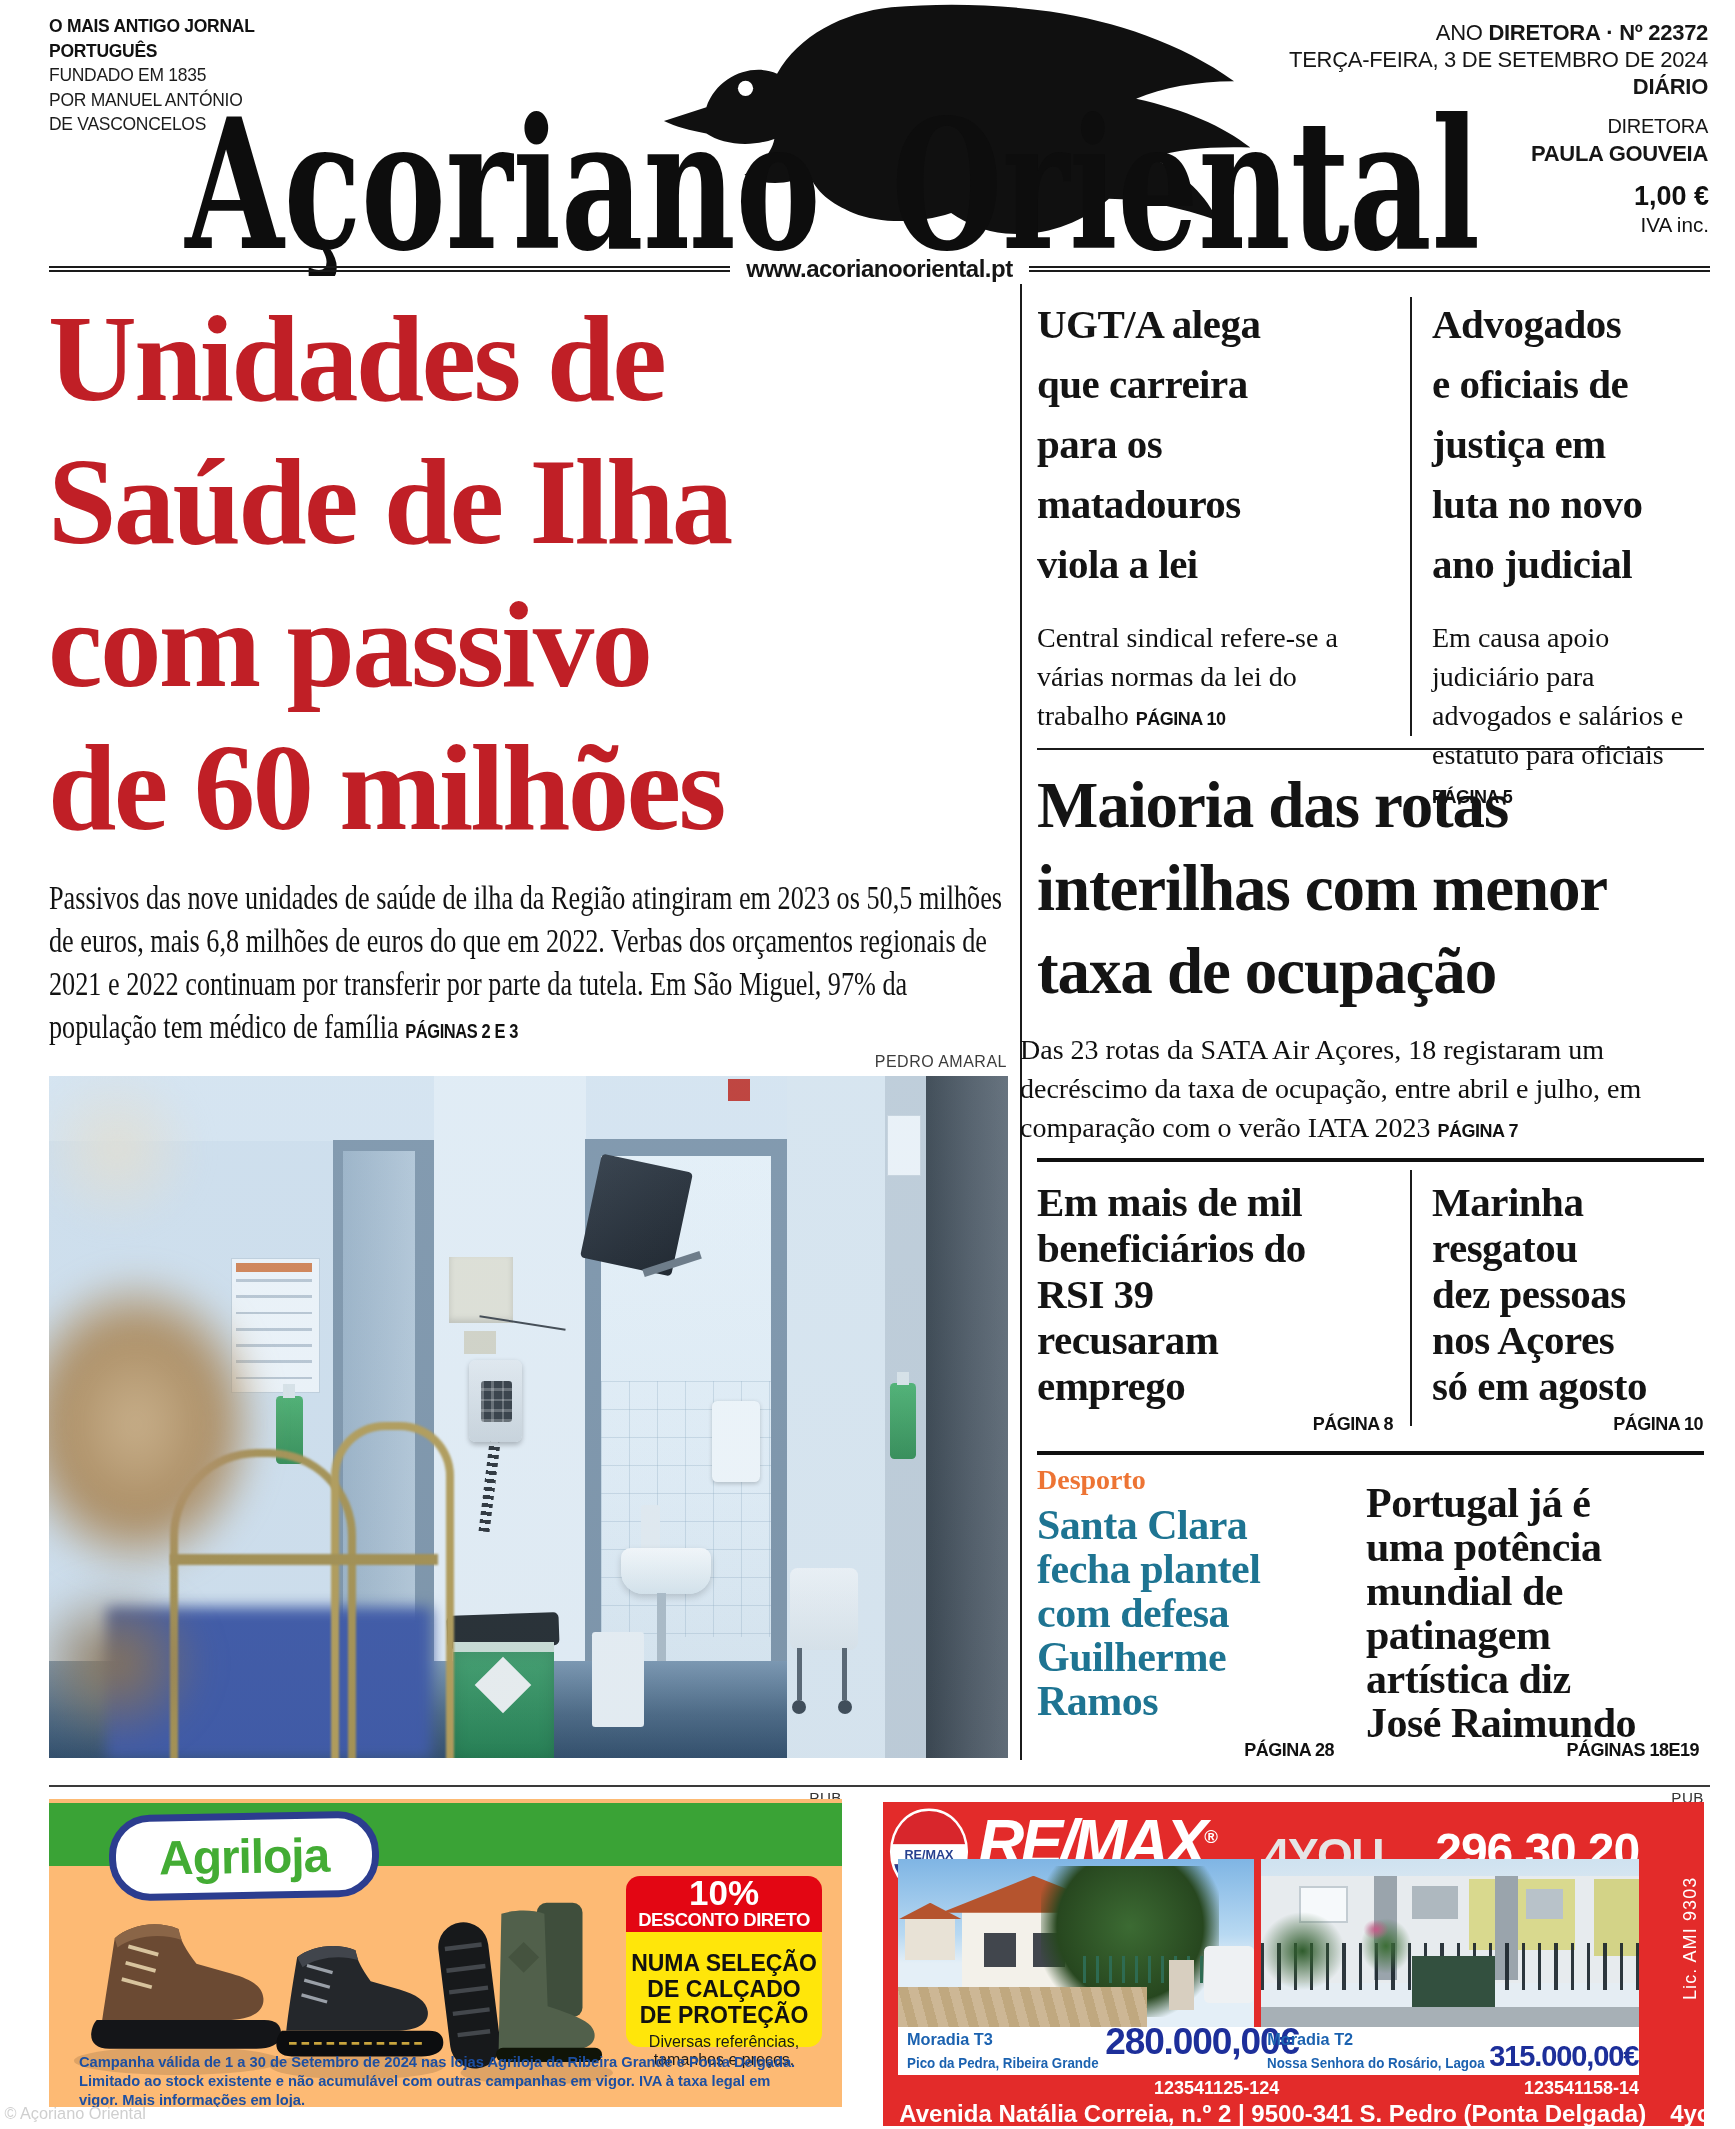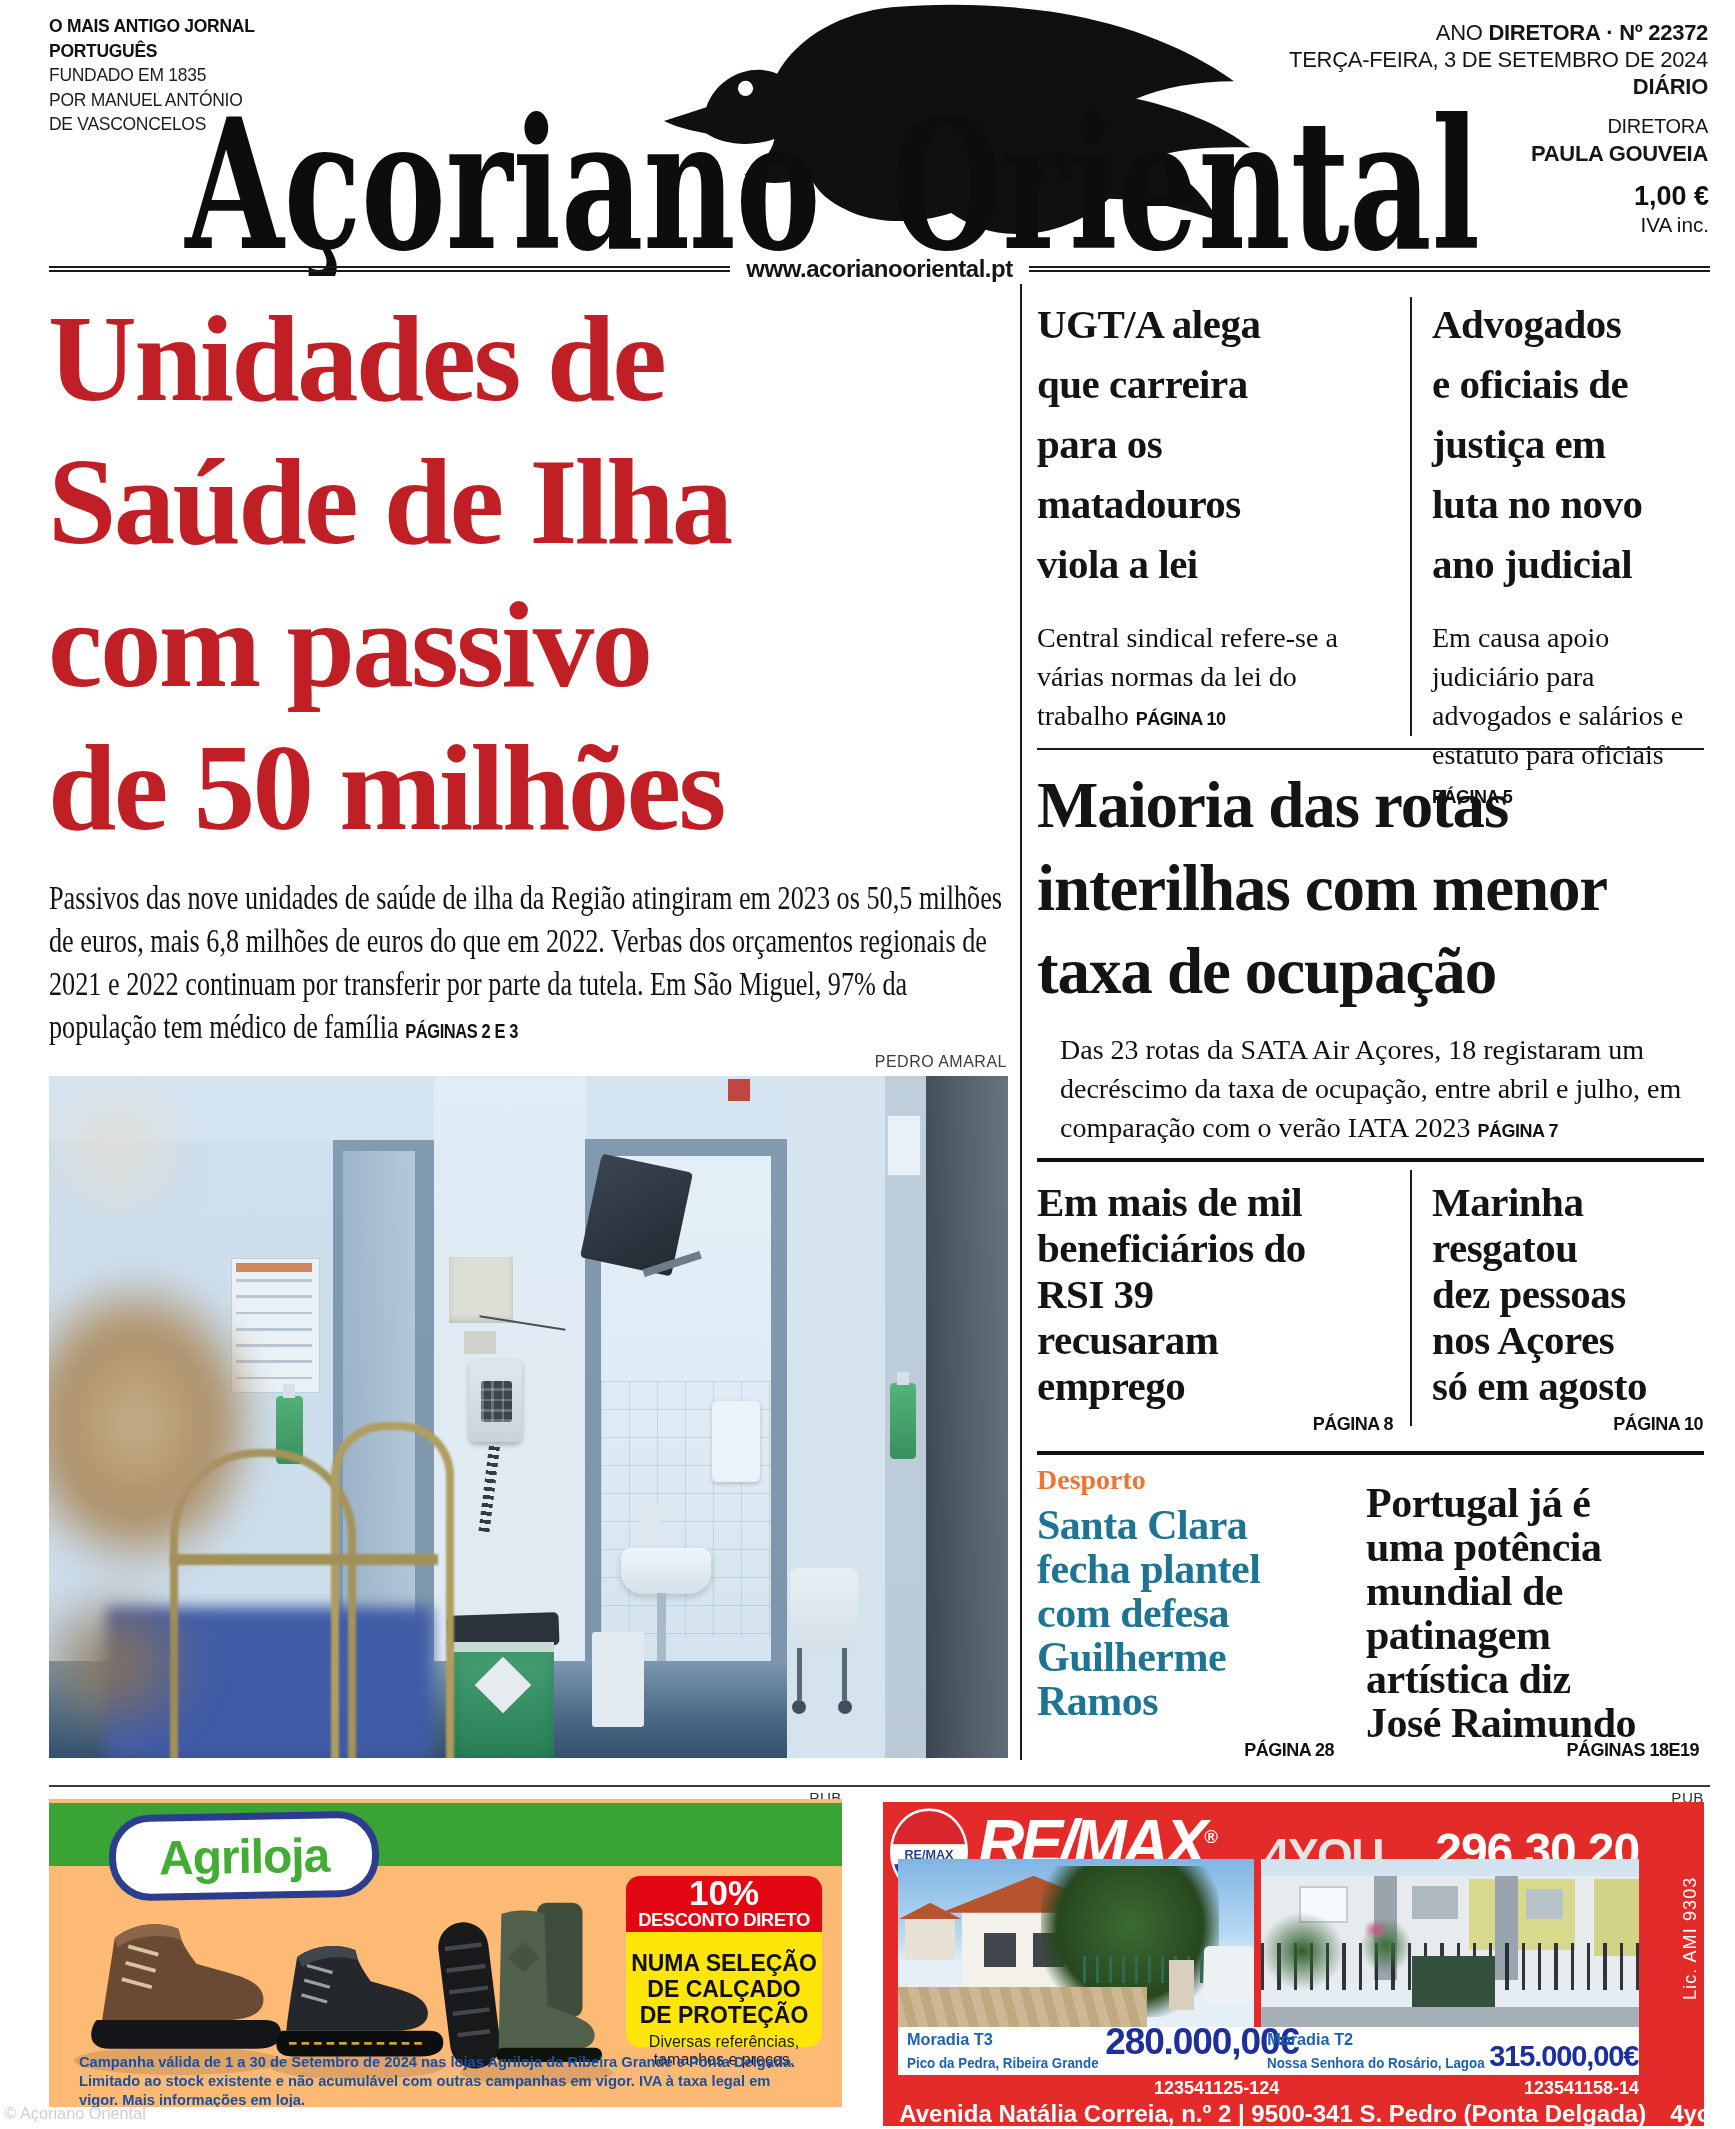--- a/index.html
+++ b/index.html
@@ -90,21 +90,21 @@
 
   <div class="urlbar">
     <div class="url-line"></div>
     <div class="url-text">www.acorianooriental.pt</div>
     <div class="url-line"></div>
   </div>
 
   <h1 class="abs pl h-main" style="left:48px;top:287px;width:974px;">Unidades de
 Saúde de Ilha
 com passivo
-de 50 milhões</h1>
+de 60 milhões</h1>
 
   <div class="abs" style="left:49px;top:877px;width:1219px;transform:scaleX(.795);transform-origin:left top;">
     <p class="serif" style="margin:0;font-size:33px;line-height:43px;color:#131313;">
       <span>Passivos das nove unidades de saúde de ilha da Região atingiram em 2023 os 50,5 milhões de euros, mais 6,8 milhões de euros do que em 2022. Verbas dos orçamentos regionais de 2021 e 2022 continuam por transferir por parte da tutela. Em São Miguel, 97% da população tem médico de família</span>
       <span class="pg" style="font-size:20.7px;">PÁGINAS 2 E 3</span>
     </p>
   </div>
 
   <div class="abs right credit" style="left:49px;top:1053px;width:958px;">PEDRO AMARAL</div>
 
@@ -186,21 +186,21 @@
   <div class="abs dek" style="left:1432px;top:618px;width:272px;">
     <span>Em causa apoio judiciário para advogados e salários e estatuto para oficiais</span>
     <span class="pg">PÁGINA 5</span>
   </div>
 
   <div class="abs hrule" style="left:1037px;top:748px;width:667px;"></div>
 
   <h2 class="abs pl h-feature" style="left:1037px;top:764px;width:670px;">Maioria das rotas
 interilhas com menor
 taxa de ocupação</h2>
-  <div class="abs dek" style="left:1060px;top:1030px;width:670px;">
+  <div class="abs dek" style="left:1020px;top:1030px;width:670px;">
     <span>Das 23 rotas da SATA Air Açores, 18 registaram um decréscimo da taxa de ocupação, entre abril e julho, em comparação com o verão IATA 2023</span>
     <span class="pg">PÁGINA 7</span>
   </div>
 
   <div class="abs hrule-thick" style="left:1037px;top:1158px;width:667px;"></div>
 
   <h2 class="abs pl h-brief" style="left:1037px;top:1179px;width:357px;">Em mais de mil
 beneficiários do
 RSI 39
 recusaram

